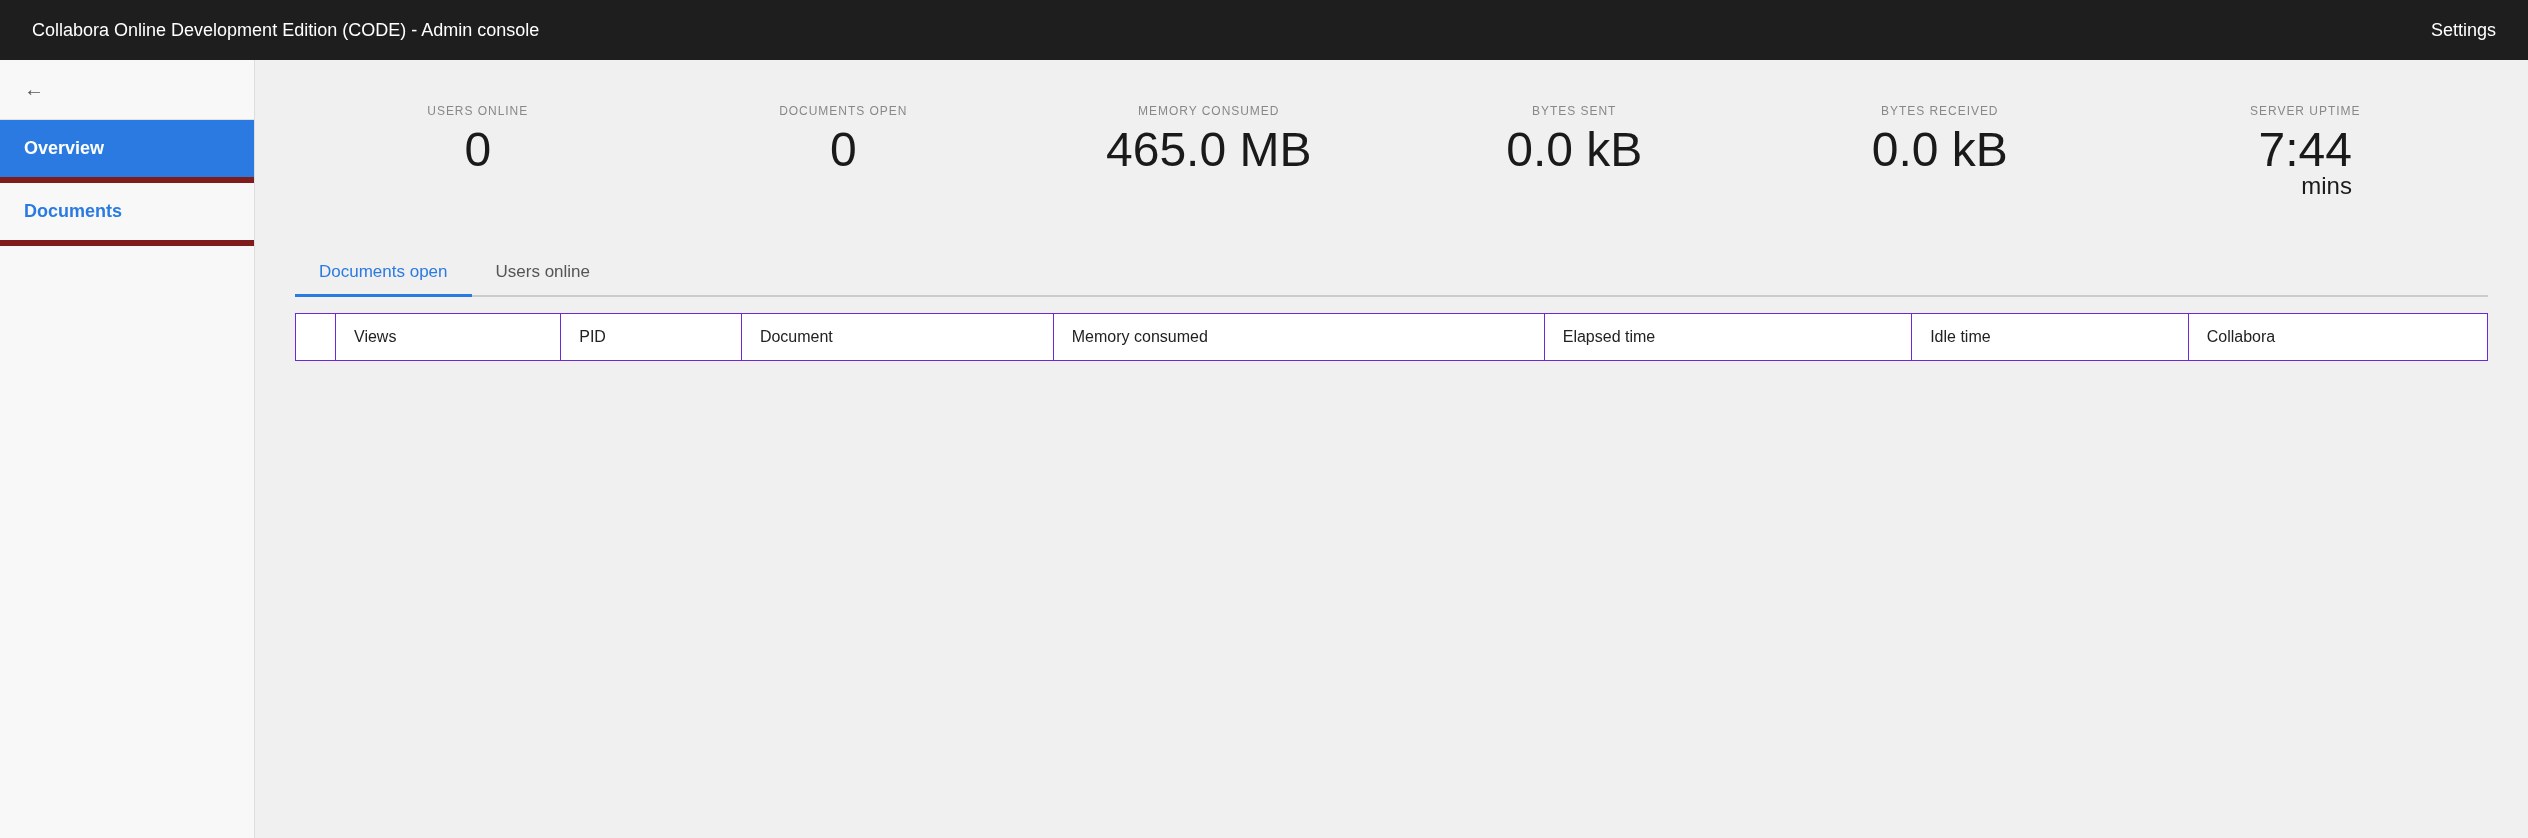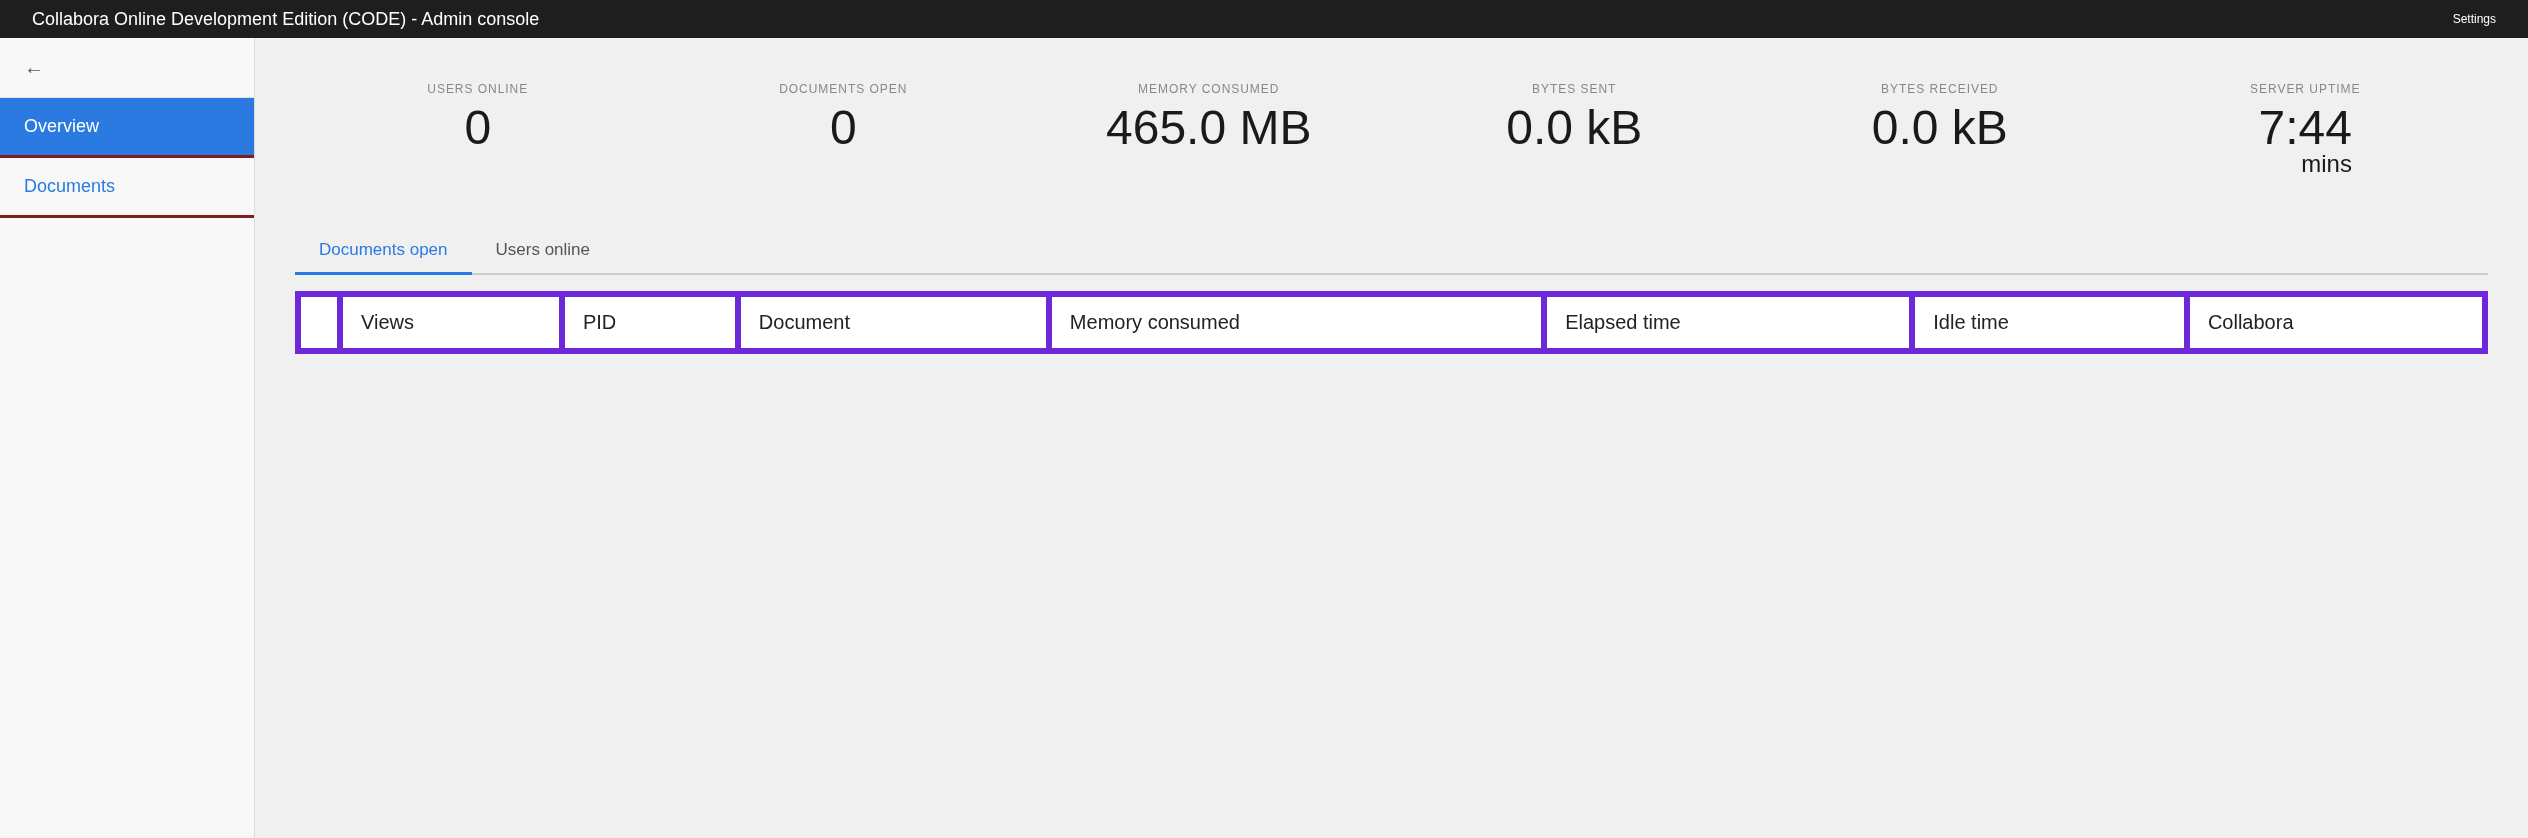--- a/index.html
+++ b/index.html
@@ -6,25 +6,25 @@
     body { font-family: 'Segoe UI', Arial, sans-serif; background: #f0f0f0; display: flex; flex-direction: column; height: 100vh; }
 
     
     #topbar {
       background: #1e1e1e;
       color: #fff;
       display: flex;
       justify-content: space-between;
       align-items: center;
       padding: 0 32px;
-      height: 38px;
+      height: 60px;
       flex-shrink: 0;
     }
     #topbar-title { font-size: 18px; font-weight: 400; }
-    #topbar-settings { font-size: 12px; font-weight: 400; cursor: pointer; }
+    #topbar-settings { font-size: 18px; font-weight: 400; cursor: pointer; }
 
     
     #main-layout {
       display: flex;
       flex: 1;
       overflow: hidden;
     }
 
     
     #sidebar {
@@ -40,21 +40,22 @@
       font-size: 20px;
       color: #555;
       cursor: pointer;
       border-bottom: 1px solid #e0e0e0;
     }
     .sidebar-item {
       padding: 18px 24px;
       font-size: 18px;
       color: #2a7ae2;
       cursor: pointer;
-      border-bottom: 3px solid #7f1d1d;
+      border-bottom: 6px solid #7f1d1d;
+      font-weight: bold;
     }
     .sidebar-item.active {
       background: #2a7ae2;
       color: #fff;
     }
 
     
     #content {
       flex: 1;
       background: #f0f0f0;
@@ -129,23 +130,23 @@
     }
 
     
     #data-table {
       width: 100%;
       border-collapse: collapse;
       background: #fff;
       margin-top: 16px;
     }
     #data-table th {
-      border: 6px solid #6d28d9;
+      border: 1px solid #6d28d9;
       padding: 14px 18px;
-      font-size: 20px;
+      font-size: 16px;
       font-weight: 500;
       text-align: left;
       color: #222;
       background: #fff;
     }
     #data-table thead tr th:first-child {
       width: 40px;
     }
   </style>
 </head>

